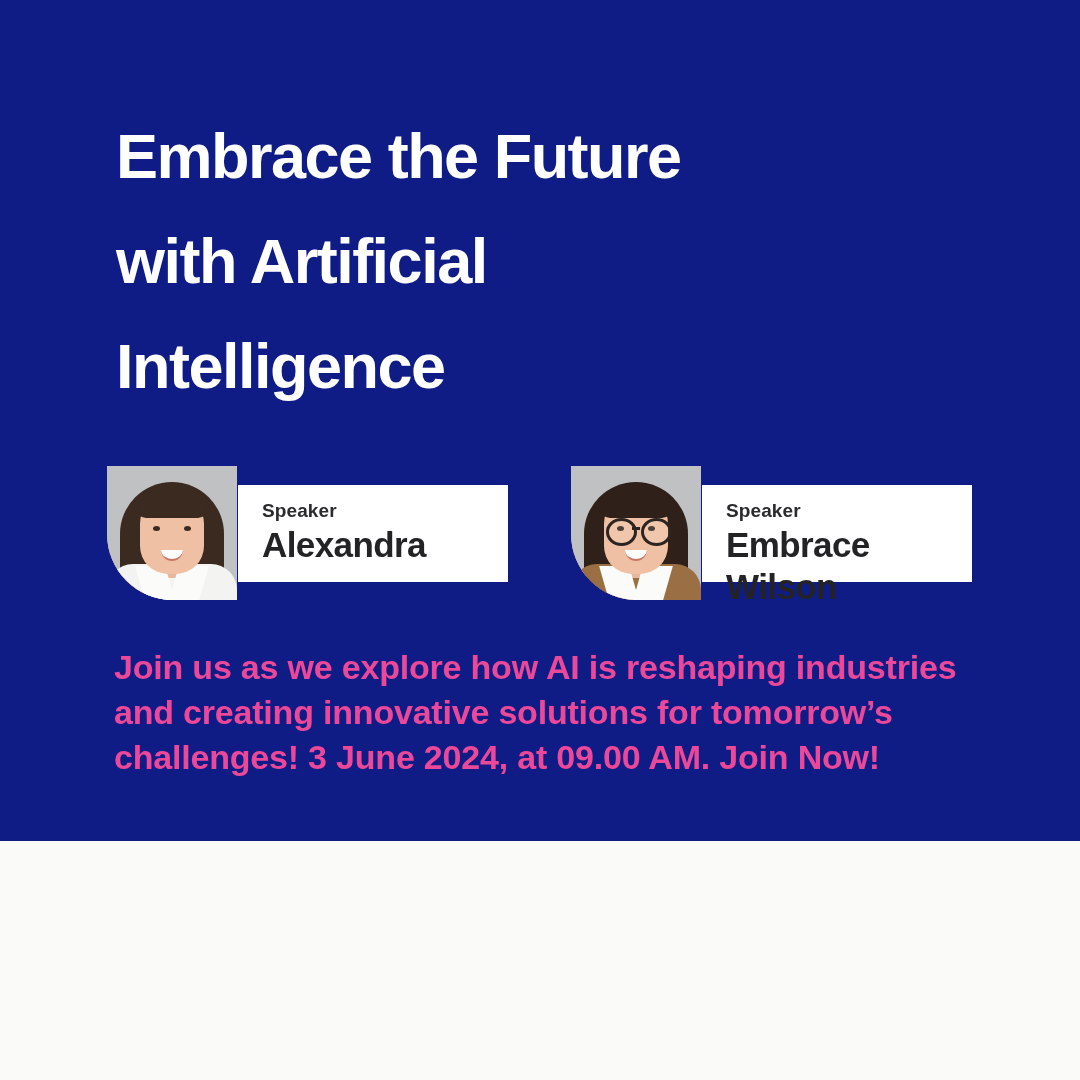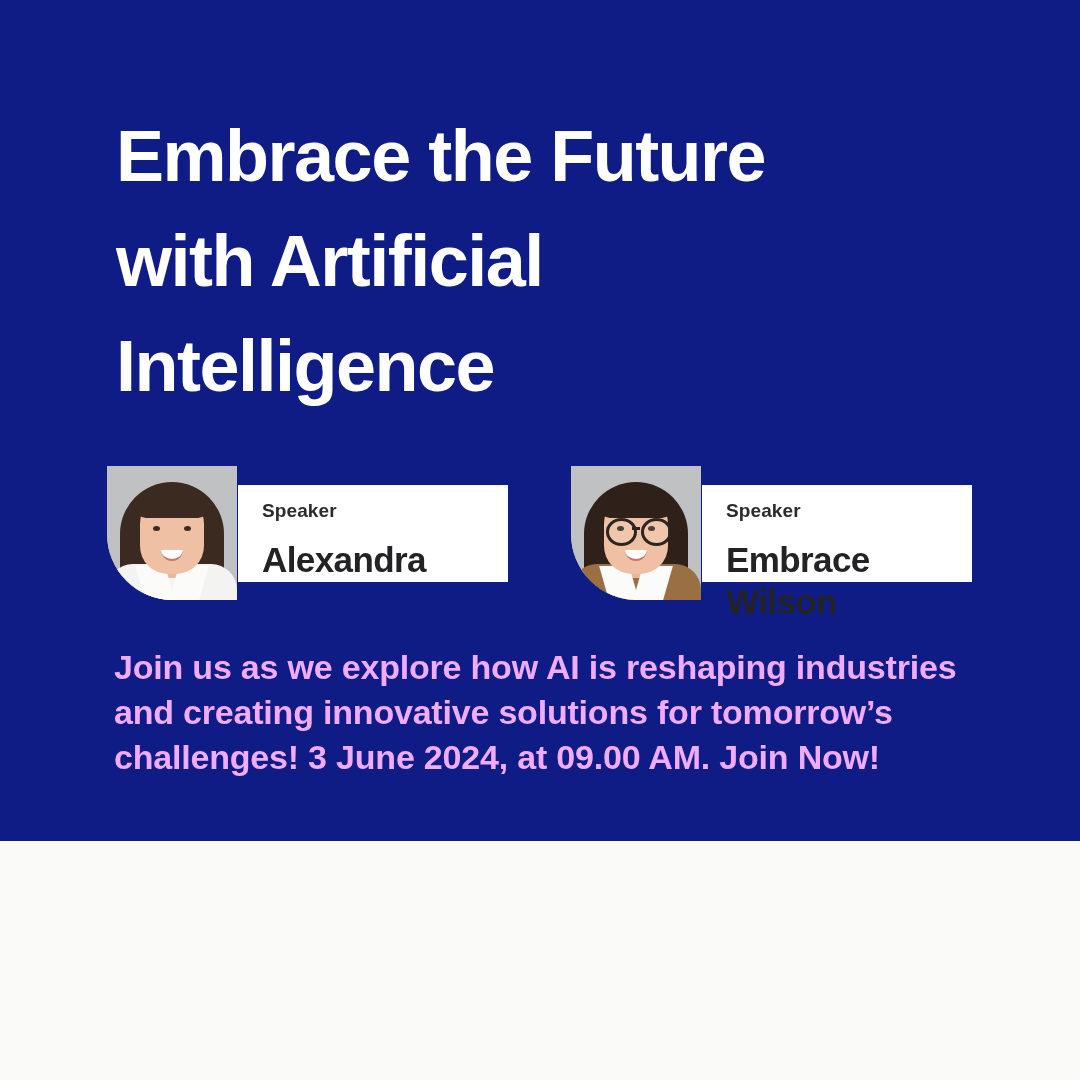--- a/index.html
+++ b/index.html
@@ -30,21 +30,21 @@
     background: #101C85;
   }
 
   .headline {
     position: absolute;
     left: 116px;
     top: 104px;
     width: 900px;
     margin: 0;
     color: #FFFFFF;
-    font-size: 72px;
+    font-size: 63px;
     line-height: 105px;
     font-weight: 700;
     letter-spacing: -1.5px;
     white-space: pre-line;
   }
 
   
   .speakers {
     position: absolute;
     left: 0;
@@ -96,21 +96,21 @@
     letter-spacing: 0.1px;
     line-height: 24px;
   }
   .speaker-name {
     display: block;
     color: #232326;
     font-size: 35px;
     font-weight: 700;
     letter-spacing: -0.6px;
     line-height: 42px;
-    margin-top: 16px;
+    margin-top: 1px;
   }
 
   
   .portrait { position: absolute; inset: 0; background: #BFC1C3; }
   .p-neck {
     position: absolute; left: 50%; bottom: 22px; width: 46px; height: 40px;
     transform: translateX(-50%); background: #E5B89C; border-radius: 10px;
   }
   .p-shirt {
     position: absolute; left: 50%; bottom: -4px; width: 130px; height: 40px;
@@ -158,21 +158,21 @@
     transform: translateX(-50%); background: #2B2420;
   }
 
   
   .body-copy {
     position: absolute;
     left: 114px;
     top: 645px;
     width: 880px;
     margin: 0;
-    color: #f0abfc;
+    color: #ec4899;
     font-size: 34px;
     line-height: 45px;
     font-weight: 600;
     letter-spacing: -0.2px;
   }
 
   
   .footer {
     position: absolute;
     left: 0;

